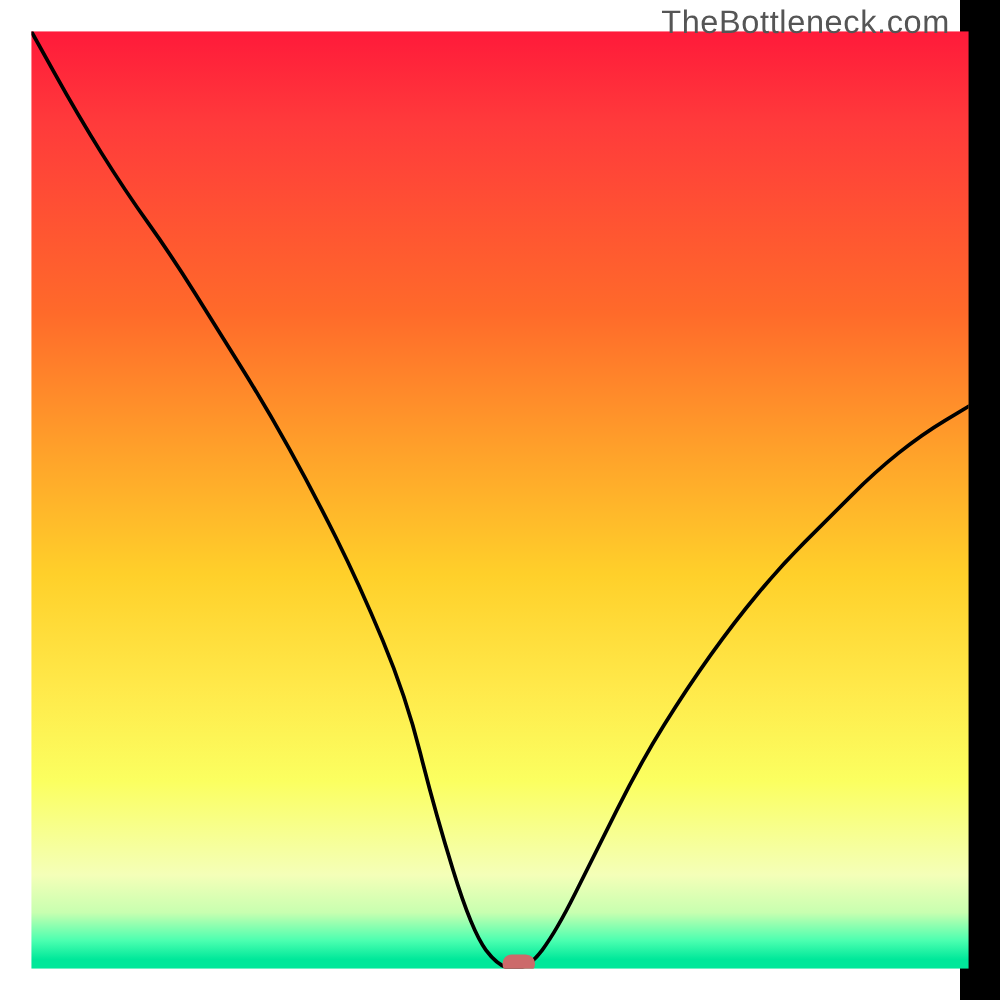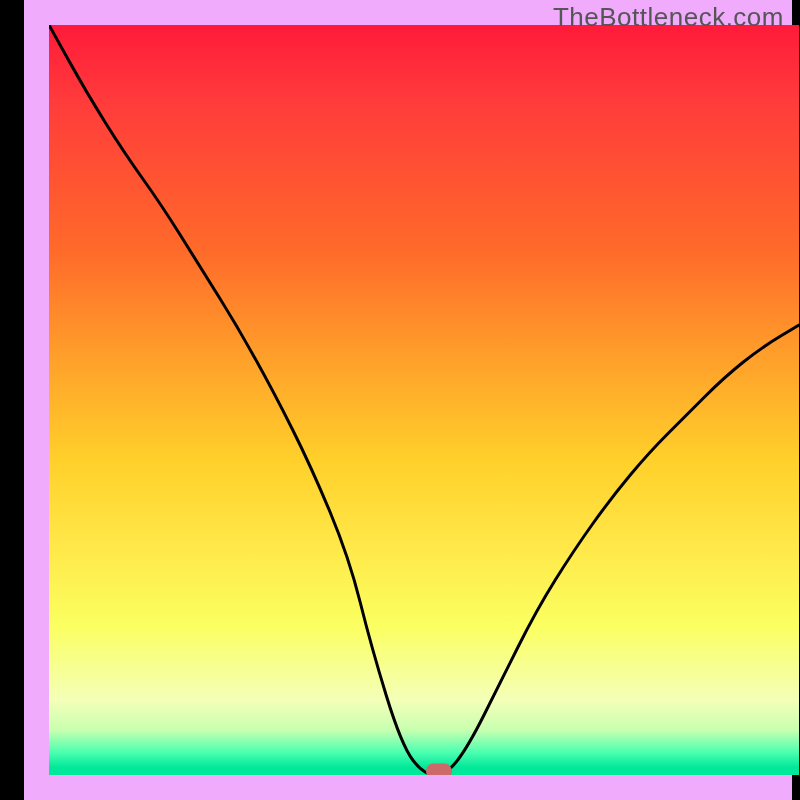--- a/index.html
+++ b/index.html
@@ -7,22 +7,21 @@
     padding: 0;
     width: 800px;
     height: 800px;
     background: #000;
     font-family: Arial, Helvetica, sans-serif;
   }
   .outer {
     position: relative;
     width: 768px;
     height: 800px;
-    background: #f0abfc;
-    margin-left: 24px;
+    background: #ffffff;
   }
   .watermark {
     position: absolute;
     top: 2px;
     right: 8px;
     color: #555;
     font-size: 26px;
     font-weight: 500;
     letter-spacing: 0.5px;
     z-index: 5;

